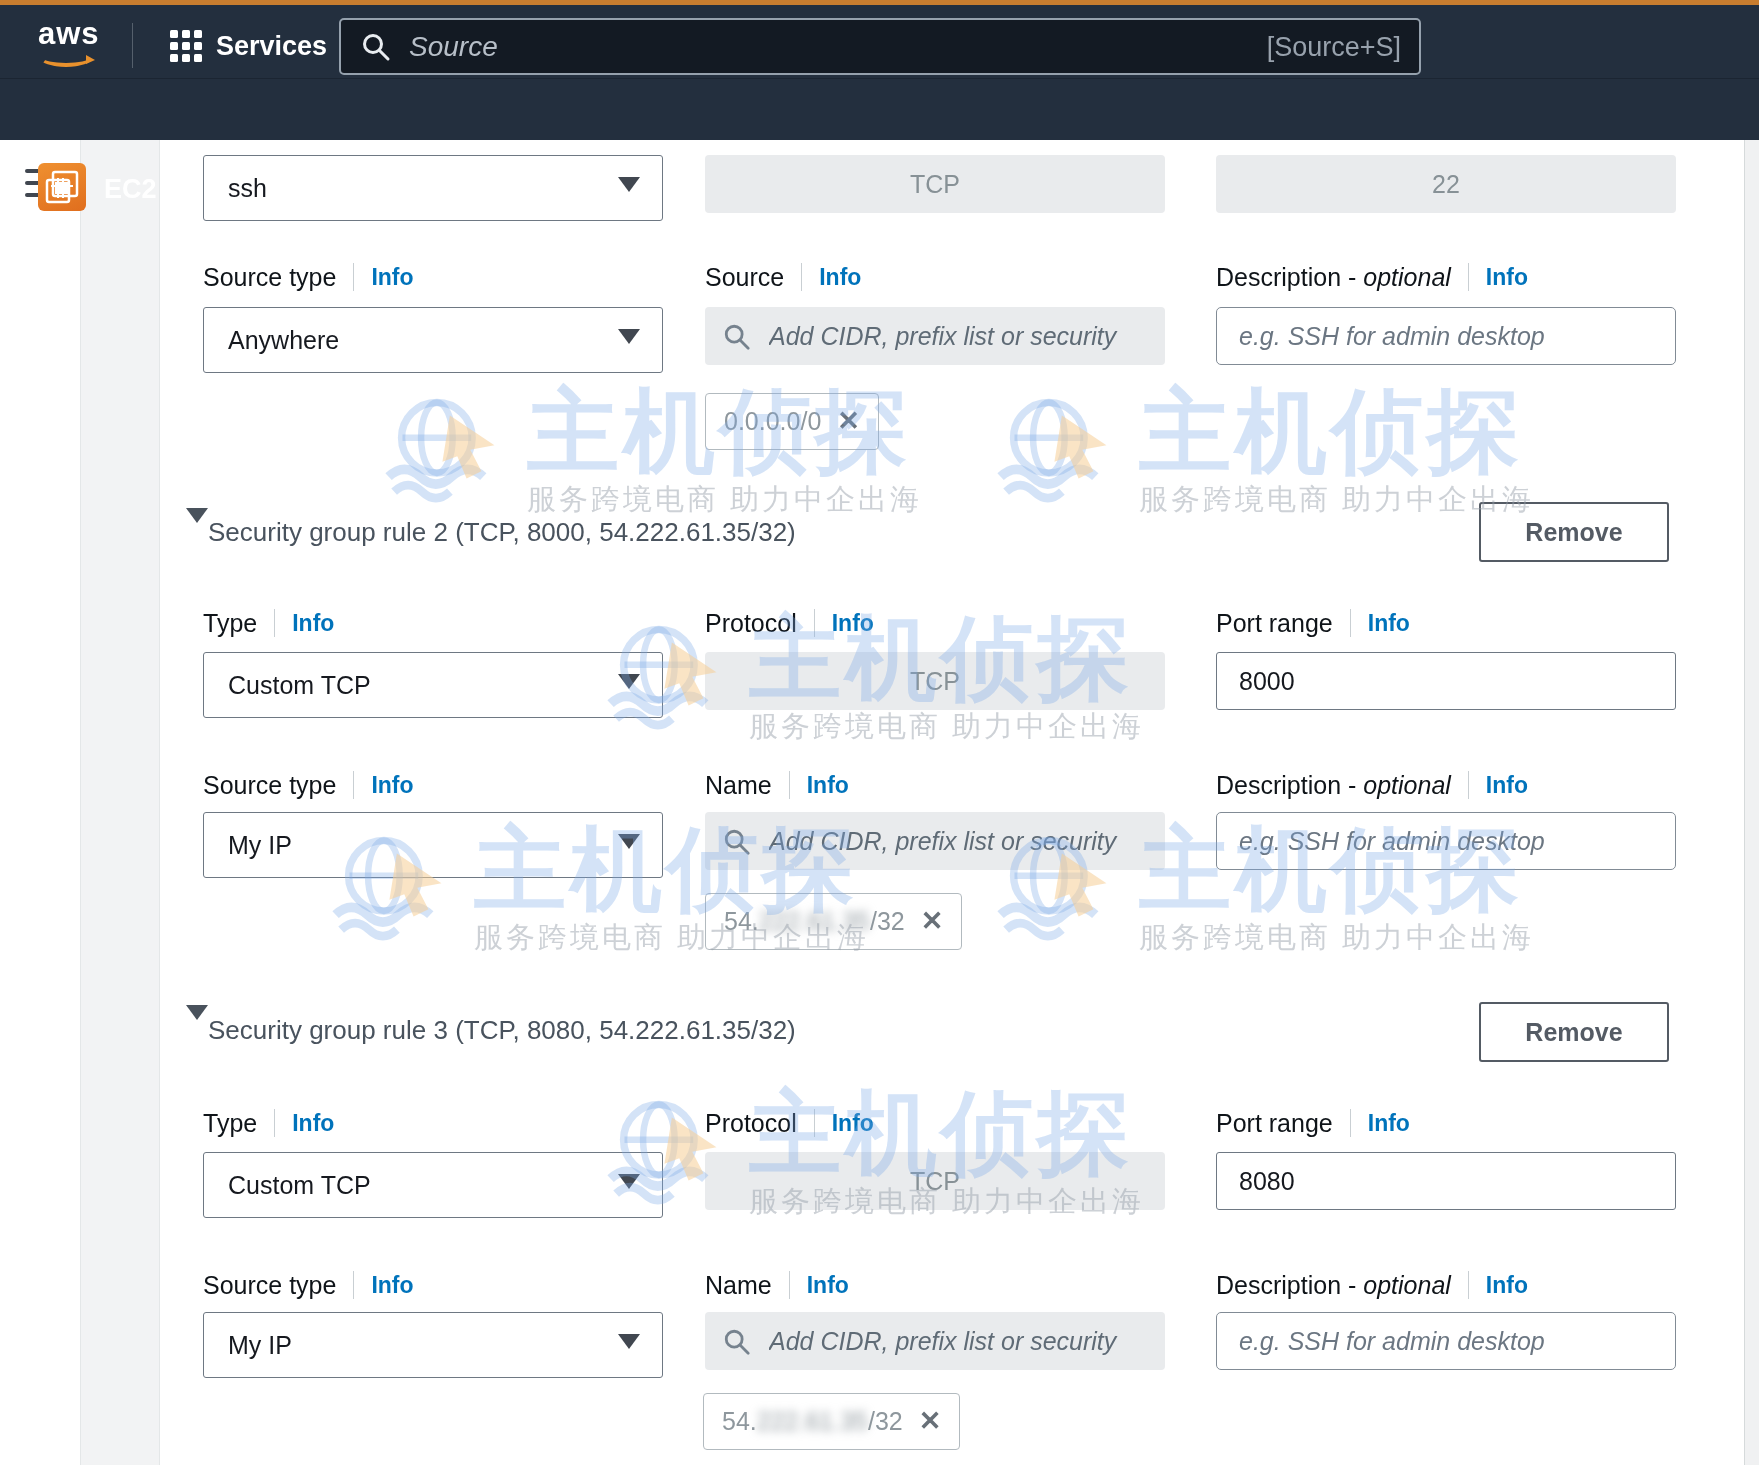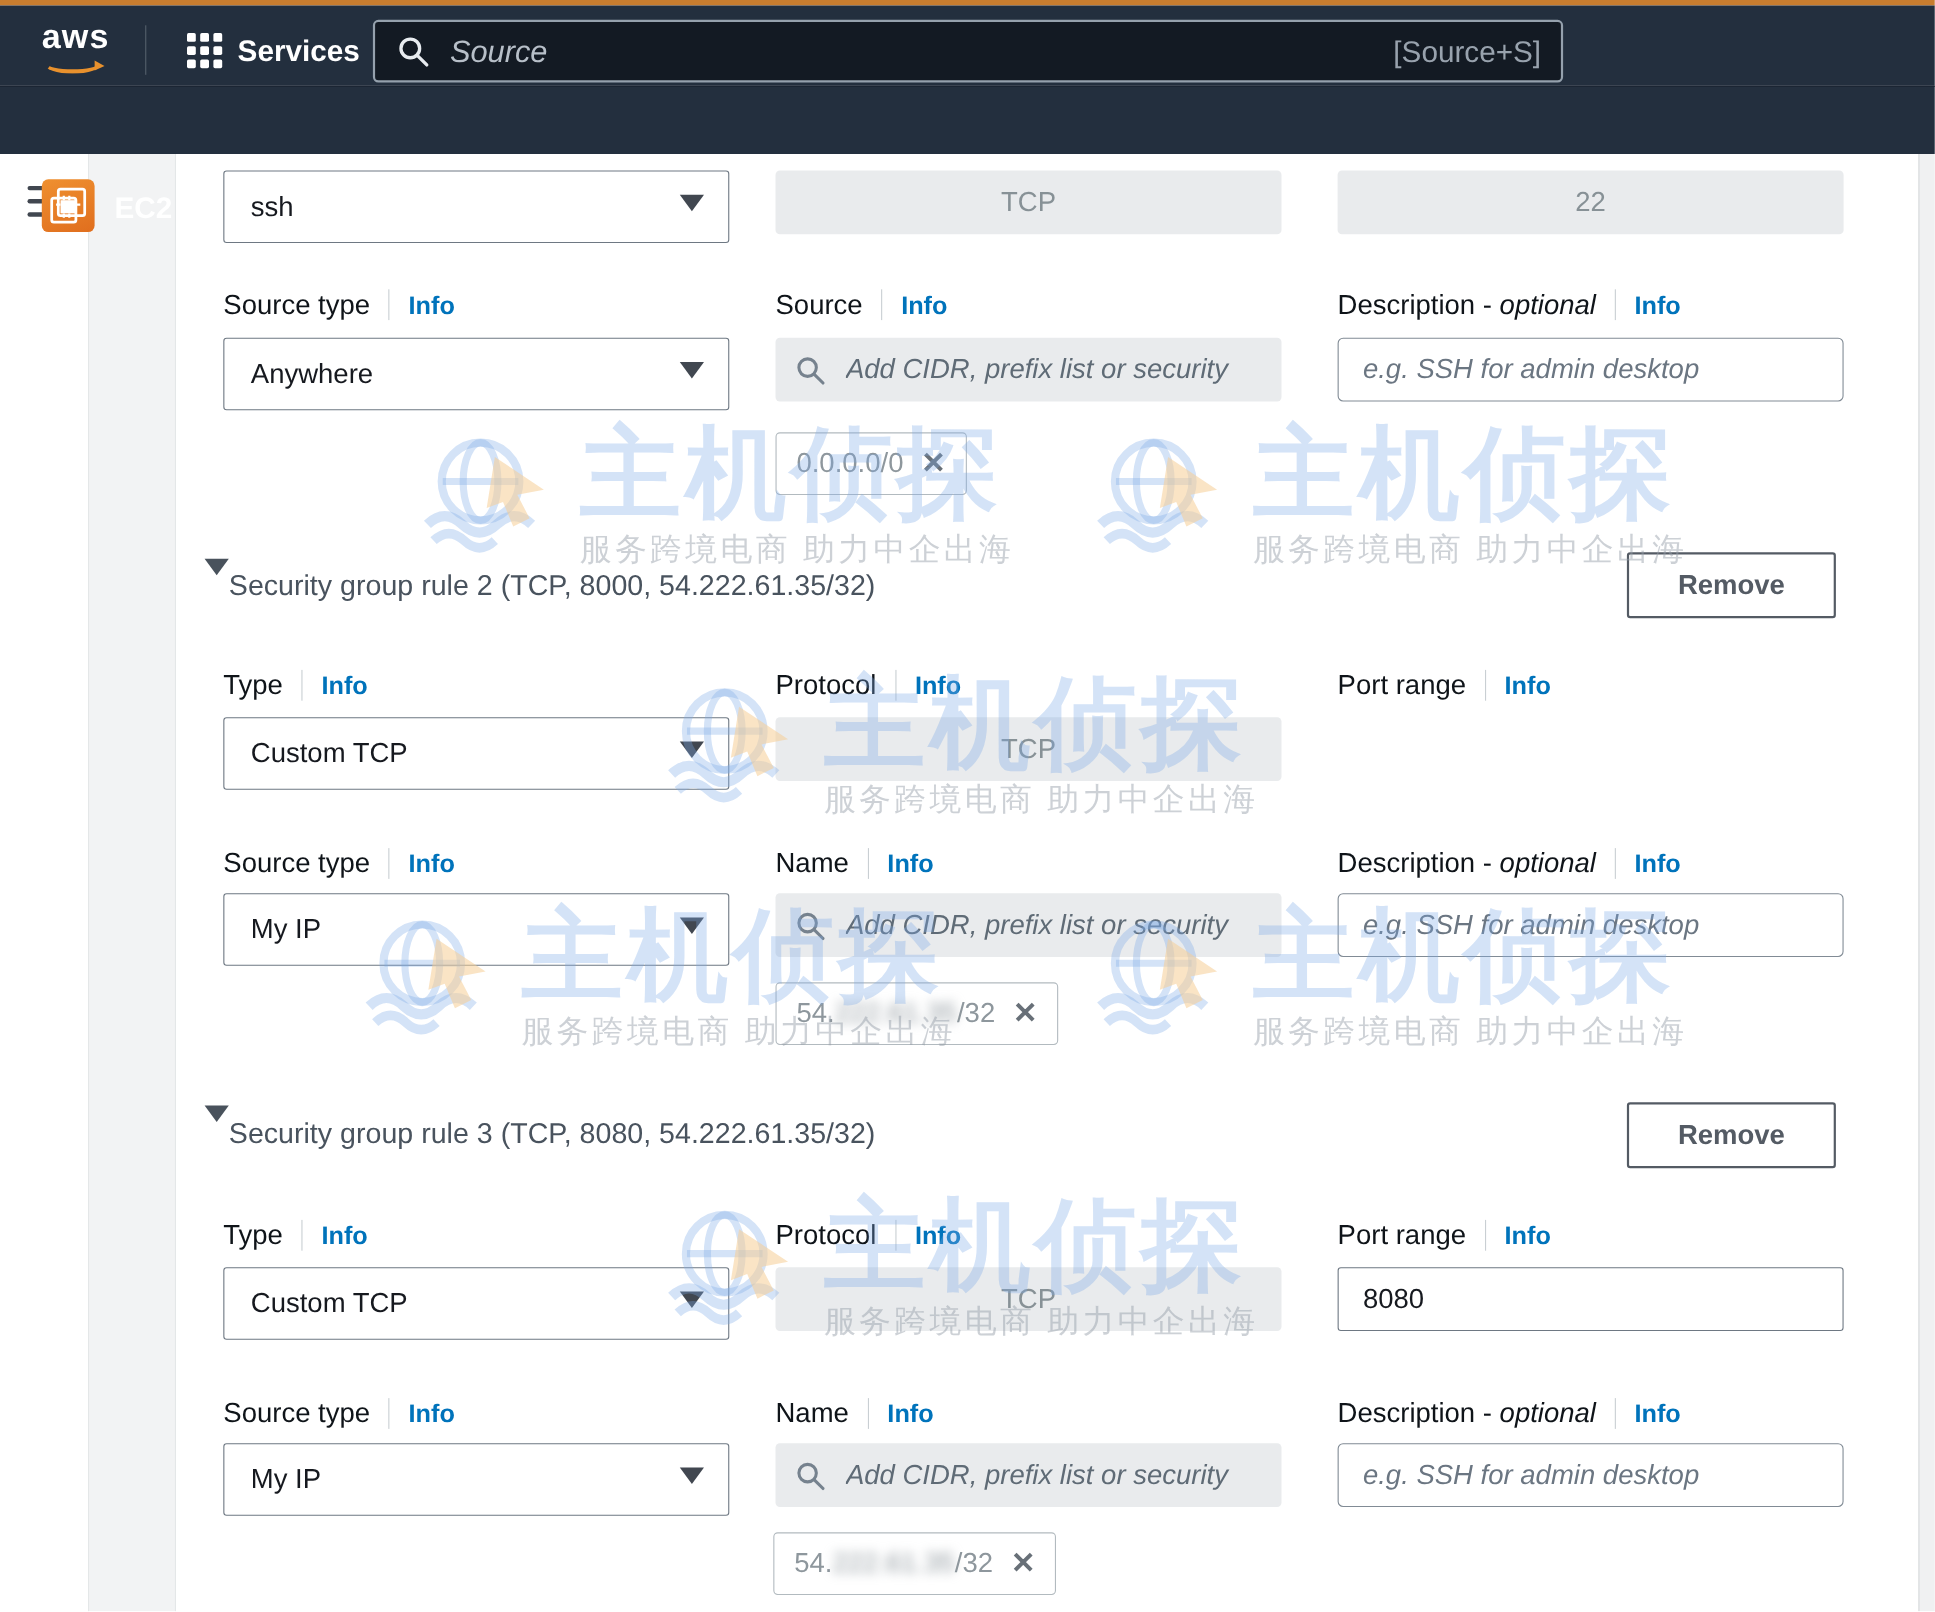--- a/index.html
+++ b/index.html
@@ -267,20 +267,21 @@
     <span class="info">Info</span>
   </div>
 
   <div class="sel c1" style="top:652px">
     <span>Custom TCP</span>
     <span class="caret"></span>
   </div>
   <div class="dis c2" style="top:652px">
     <span>TCP</span>
   </div>
+  <input class="inp c3" style="top: 652px;" value="8000">
 
   <div class="lblrow c1" style="top:770px">
     <span class="lbl">Source type</span>
     <span class="lbl-div"></span>
     <span class="info">Info</span>
   </div>
   <div class="lblrow c2" style="top:770px">
     <span class="lbl">Name</span>
     <span class="lbl-div"></span>
     <span class="info">Info</span>

